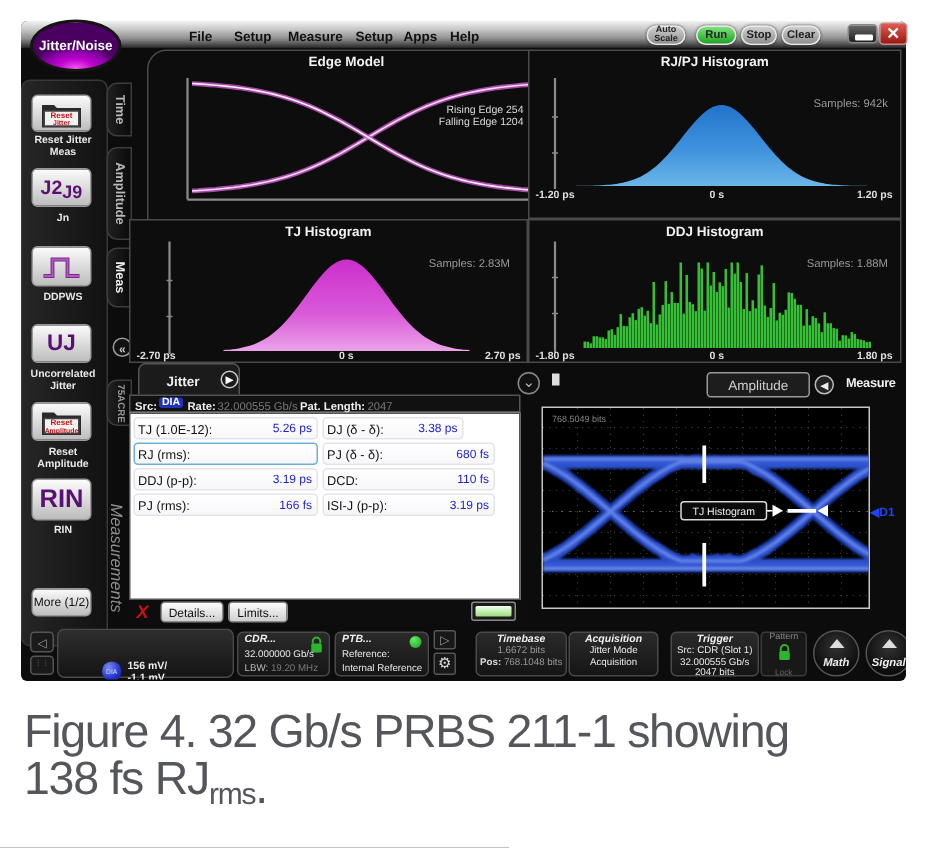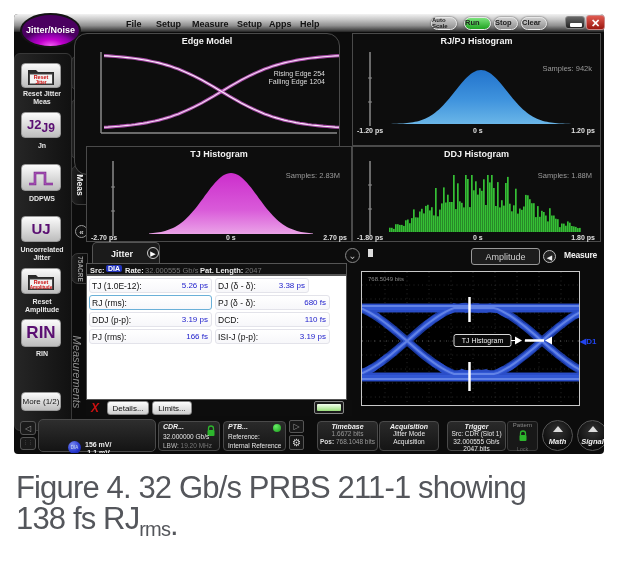--- a/index.html
+++ b/index.html
@@ -1,21 +1,21 @@
 <!DOCTYPE html>
 <html><head><meta charset="utf-8">
 <style>
   html,body{margin:0;padding:0;background:#fff;width:628px;height:565px;overflow:hidden;}
   *{box-sizing:border-box;font-family:"Liberation Sans",sans-serif;}
   #win{position:absolute;left:14px;top:14px;width:590px;height:440px;background:#0c0c0c;border-radius:4px;}
   #titlebar{position:absolute;left:0;top:0;width:590px;height:18px;border-radius:4px 4px 0 0;
     background:linear-gradient(#f2f2f2 0%,#c9c9c9 30%,#8f8f8f 65%,#3f3f3f 92%,#222 100%);}
   .menu{position:absolute;top:5px;font-size:9px;font-weight:bold;color:#111;}
   .pill{position:absolute;top:3px;height:13px;border-radius:7px;border:1.5px solid #e8e8e8;
-    background:linear-gradient(#cfcfcf,#8f8f8f);box-shadow:0 0 2px #333;color:#222;font-weight:bold;text-align:left;}
+    background:linear-gradient(#cfcfcf,#8f8f8f);box-shadow:0 0 2px #333;color:#222;font-weight:bold;text-align:center;}
   .pill.run{background:linear-gradient(#7de37d,#1fa321);}
   #minbtn{position:absolute;left:551px;top:2px;width:20px;height:13px;background:linear-gradient(#666,#222);border:1px solid #888;border-radius:3px;}
   #minbtn div{position:absolute;left:4px;top:6px;width:12px;height:3.5px;background:#fff;border-radius:1px;}
   #closebtn{position:absolute;left:572px;top:1px;width:19px;height:15px;background:linear-gradient(#e05a50,#9c1710);
     border:1px solid #c88;border-radius:3px;color:#fff;font-weight:bold;font-size:11px;text-align:center;line-height:14px;}
   #badge{position:absolute;left:6px;top:-1px;width:61px;height:35px;border-radius:50%;
     background:radial-gradient(ellipse 52% 50% at 50% 100%,#f560f5 0%,#c300cf 42%,#8d00aa 72%,#4a0060 100%);
     border:2px solid #141414;color:#fff;font-weight:bold;font-size:9px;text-align:center;line-height:30px;}
   #sidebar{position:absolute;left:0px;top:39px;width:58px;height:378px;background:linear-gradient(90deg,#262626,#111);border:1px solid #383838;border-radius:6px;}
   .sbtn{position:absolute;left:6px;width:40px;white-space:nowrap;background:linear-gradient(#fbfbfb,#d6d6d6 60%,#bdbdbd);border:1px solid #999;border-radius:4px;
@@ -90,21 +90,21 @@
       <span>Meas</span>
     </div>
 <div style="position:absolute;left:61px;top:211px;width:13px;height:13px;border-radius:50%;border:1.5px solid #9a9a9a;background:#111;color:#ccc;font-size:8px;font-weight:bold;text-align:center;line-height:13px;">«</div>
 <div class="vtab" style="top:239px;height:31px;font-size:6.5px;color:#999;">
       <span>75ACRE</span>
     </div>
 <div style="position:absolute;left:54px;top:308px;width:17px;height:100px;">
       <span style="position:absolute;left:50%;top:50%;transform:translate(-50%,-50%) rotate(90deg);white-space:nowrap;font-style:italic;color:#8f8f8f;font-size:11px;">Measurements</span>
     </div>
 
-  <div class="quad" style="left:60px;top:19px;width:266px;height:142px;border-radius:13px;">
+  <div class="quad" style="left:84px;top:19px;width:266px;height:142px;border-radius:13px;">
 <div class="qtitle">Edge Model</div>
 <svg width="266" height="113" style="position:absolute;left:0;top:0;">
 <line x1="26" y1="18" x2="26" y2="99" stroke="#8a8a8a" stroke-width="1.5"></line>
 <line x1="26" y1="99" x2="262" y2="99" stroke="#8a8a8a" stroke-width="1.5"></line>
 <polyline points="29.0,93.3 32.9,93.1 36.8,92.8 40.8,92.5 44.7,92.2 48.6,91.8 52.5,91.4 56.4,91.0 60.3,90.5 64.2,89.9 68.2,89.3 72.1,88.6 76.0,87.8 79.9,87.0 83.8,86.1 87.8,85.0 91.7,83.9 95.6,82.7 99.5,81.3 103.4,79.9 107.3,78.3 111.2,76.6 115.2,74.8 119.1,72.9 123.0,70.9 126.9,68.9 130.8,66.7 134.8,64.4 138.7,62.2 142.6,59.8 146.5,57.5 150.4,55.2 154.3,52.8 158.2,50.6 162.2,48.3 166.1,46.1 170.0,44.1 173.9,42.1 177.8,40.2 181.8,38.4 185.7,36.7 189.6,35.1 193.5,33.7 197.4,32.3 201.3,31.1 205.2,30.0 209.2,28.9 213.1,28.0 217.0,27.2 220.9,26.4 224.8,25.7 228.8,25.1 232.7,24.5 236.6,24.0 240.5,23.6 244.4,23.2 248.3,22.8 252.2,22.5 256.2,22.2 260.1,21.9 264.0,21.7" fill="none" stroke="#c457c4" stroke-width="3.2" opacity="0.85"></polyline>
 <polyline points="29.0,93.3 32.9,93.1 36.8,92.8 40.8,92.5 44.7,92.2 48.6,91.8 52.5,91.4 56.4,91.0 60.3,90.5 64.2,89.9 68.2,89.3 72.1,88.6 76.0,87.8 79.9,87.0 83.8,86.1 87.8,85.0 91.7,83.9 95.6,82.7 99.5,81.3 103.4,79.9 107.3,78.3 111.2,76.6 115.2,74.8 119.1,72.9 123.0,70.9 126.9,68.9 130.8,66.7 134.8,64.4 138.7,62.2 142.6,59.8 146.5,57.5 150.4,55.2 154.3,52.8 158.2,50.6 162.2,48.3 166.1,46.1 170.0,44.1 173.9,42.1 177.8,40.2 181.8,38.4 185.7,36.7 189.6,35.1 193.5,33.7 197.4,32.3 201.3,31.1 205.2,30.0 209.2,28.9 213.1,28.0 217.0,27.2 220.9,26.4 224.8,25.7 228.8,25.1 232.7,24.5 236.6,24.0 240.5,23.6 244.4,23.2 248.3,22.8 252.2,22.5 256.2,22.2 260.1,21.9 264.0,21.7" fill="none" stroke="#f5d9f5" stroke-width="1.1"></polyline>
 <polyline points="29.0,21.7 32.9,21.9 36.8,22.2 40.8,22.5 44.7,22.8 48.6,23.2 52.5,23.6 56.4,24.0 60.3,24.5 64.2,25.1 68.2,25.7 72.1,26.4 76.0,27.2 79.9,28.0 83.8,28.9 87.8,30.0 91.7,31.1 95.6,32.3 99.5,33.7 103.4,35.1 107.3,36.7 111.2,38.4 115.2,40.2 119.1,42.1 123.0,44.1 126.9,46.1 130.8,48.3 134.8,50.6 138.7,52.8 142.6,55.2 146.5,57.5 150.4,59.8 154.3,62.2 158.2,64.4 162.2,66.7 166.1,68.9 170.0,70.9 173.9,72.9 177.8,74.8 181.8,76.6 185.7,78.3 189.6,79.9 193.5,81.3 197.4,82.7 201.3,83.9 205.2,85.0 209.2,86.1 213.1,87.0 217.0,87.8 220.9,88.6 224.8,89.3 228.8,89.9 232.7,90.5 236.6,91.0 240.5,91.4 244.4,91.8 248.3,92.2 252.2,92.5 256.2,92.8 260.1,93.1 264.0,93.3" fill="none" stroke="#c457c4" stroke-width="3.2" opacity="0.85"></polyline>
 <polyline points="29.0,21.7 32.9,21.9 36.8,22.2 40.8,22.5 44.7,22.8 48.6,23.2 52.5,23.6 56.4,24.0 60.3,24.5 64.2,25.1 68.2,25.7 72.1,26.4 76.0,27.2 79.9,28.0 83.8,28.9 87.8,30.0 91.7,31.1 95.6,32.3 99.5,33.7 103.4,35.1 107.3,36.7 111.2,38.4 115.2,40.2 119.1,42.1 123.0,44.1 126.9,46.1 130.8,48.3 134.8,50.6 138.7,52.8 142.6,55.2 146.5,57.5 150.4,59.8 154.3,62.2 158.2,64.4 162.2,66.7 166.1,68.9 170.0,70.9 173.9,72.9 177.8,74.8 181.8,76.6 185.7,78.3 189.6,79.9 193.5,81.3 197.4,82.7 201.3,83.9 205.2,85.0 209.2,86.1 213.1,87.0 217.0,87.8 220.9,88.6 224.8,89.3 228.8,89.9 232.7,90.5 236.6,91.0 240.5,91.4 244.4,91.8 248.3,92.2 252.2,92.5 256.2,92.8 260.1,93.1 264.0,93.3" fill="none" stroke="#fbeffb" stroke-width="1.1"></polyline>
 </svg>
 <div style="position:absolute;right:14px;top:36px;text-align:right;color:#ddd;font-size:7px;line-height:8px;">Rising Edge 254<br>Falling Edge 1204</div>

